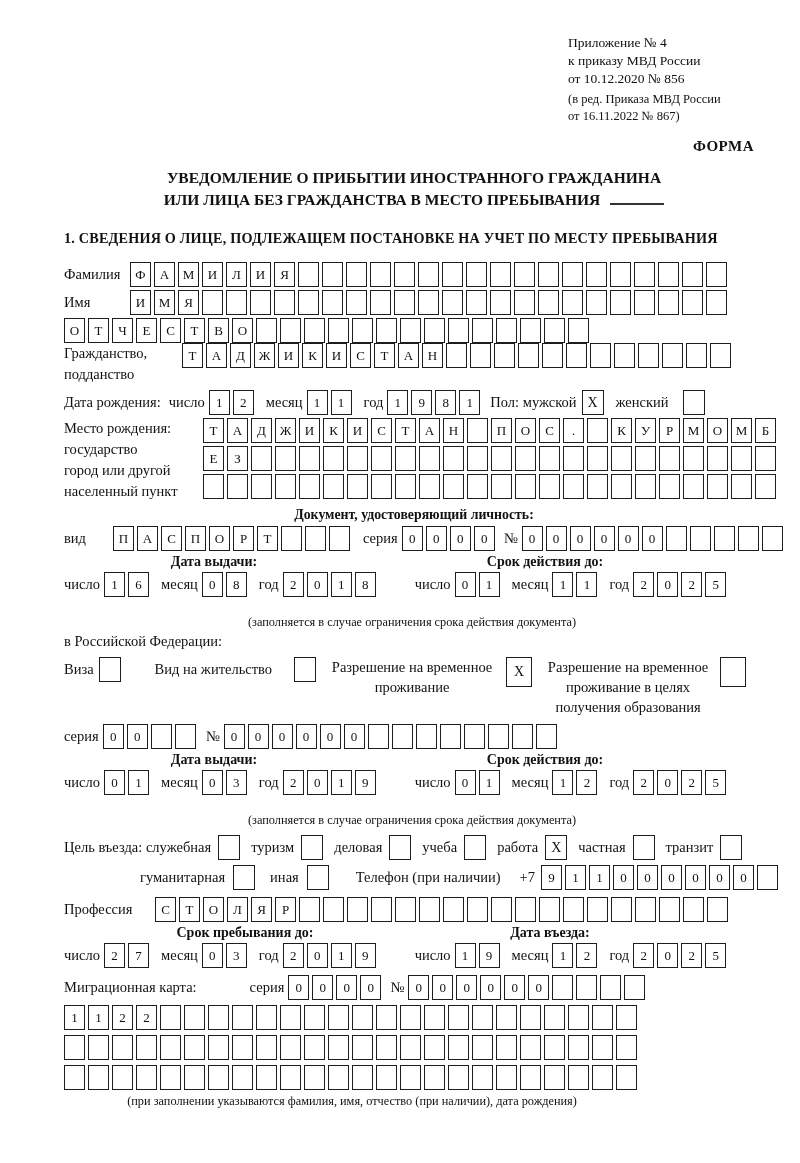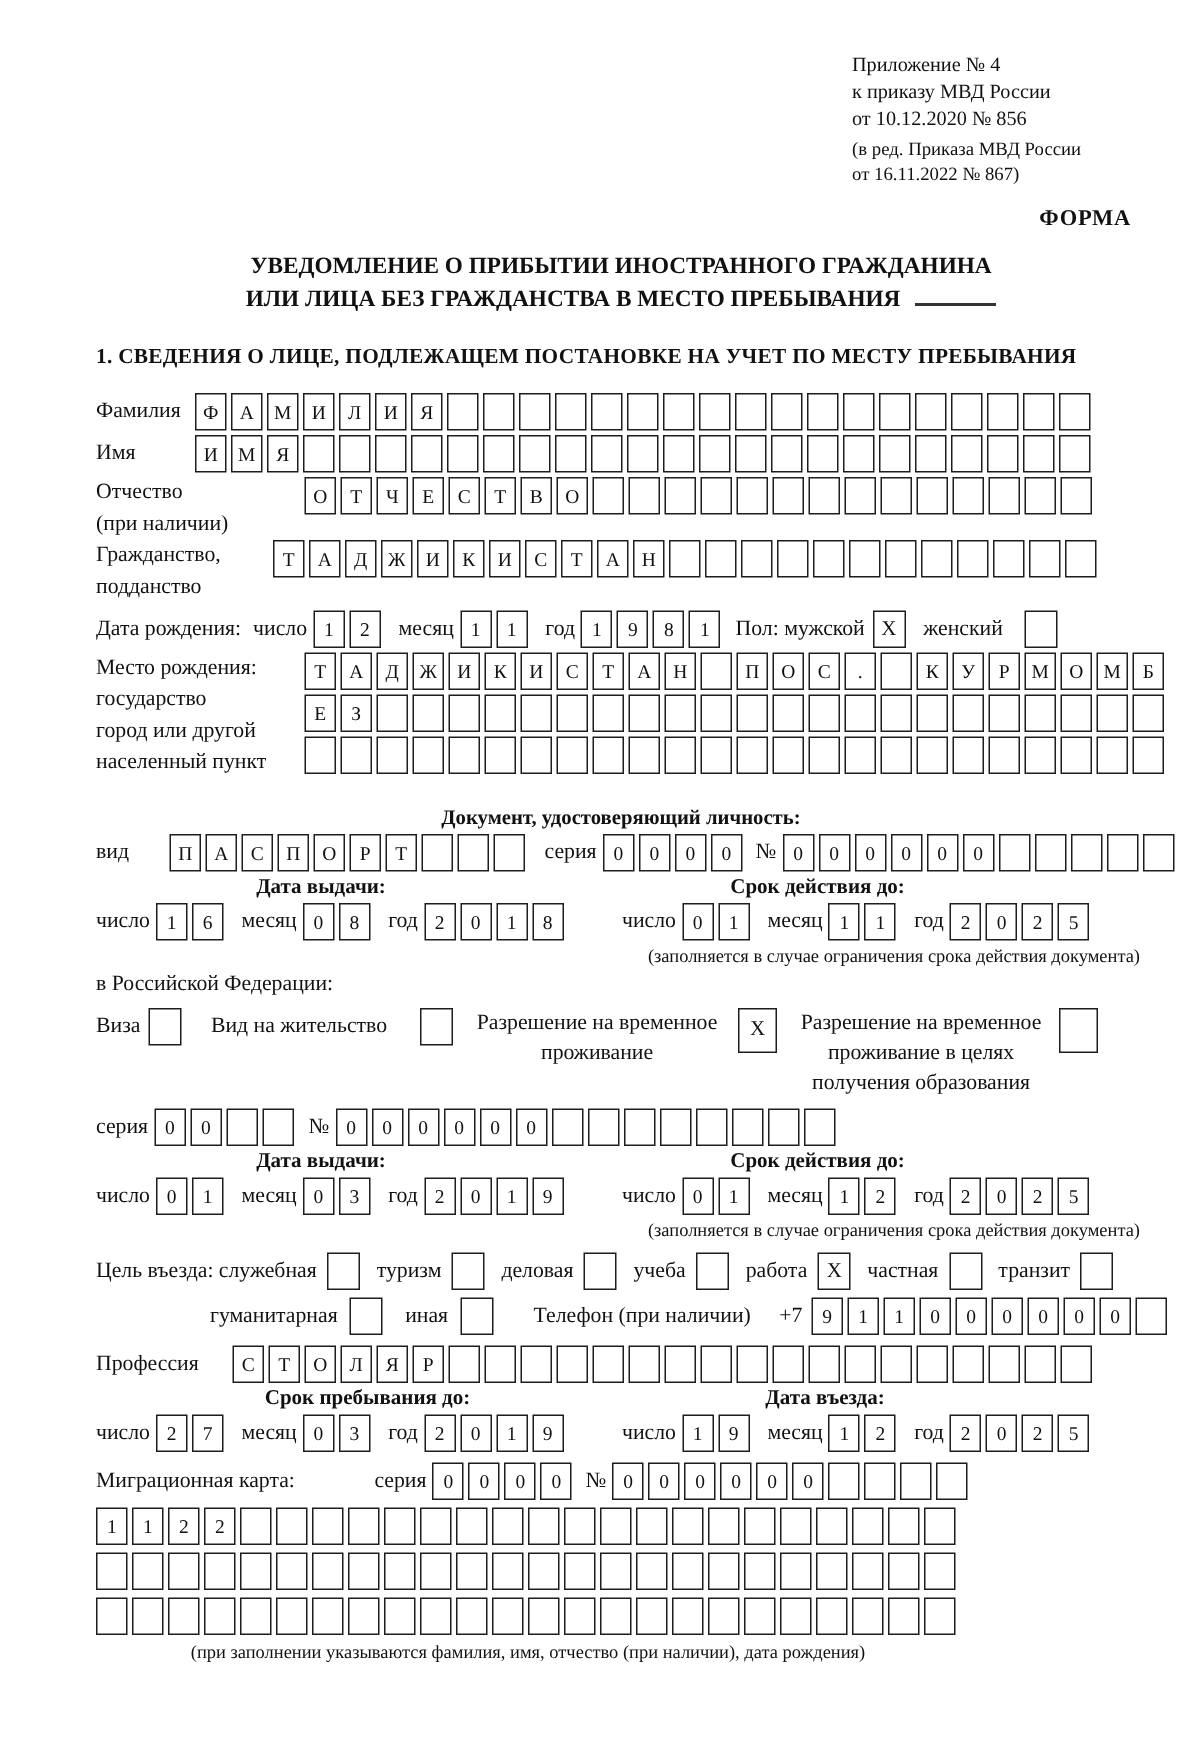--- a/index.html
+++ b/index.html
@@ -40,39 +40,39 @@
   
   .caps{display:flex;margin-top:3px;font-weight:bold;}
   .cap{font-size:14px;text-align:center;flex:none;}
   .cap1{width:300px;}
   .cap2{width:310px;margin-left:26px;}
   .date-row{margin-top:2px;}
   .dlbl{font-size:14.5px;flex:none;margin-right:4px;}
   .mlg{margin-left:9px;}
   .grp{display:flex;align-items:center;flex:none;}
   .grp2{margin-left:36px;}
-  .note{font-size:12.3px;text-align:right;margin-top:3px;padding-right:4px;}
+  .note{font-size:12.3px;text-align:center;margin-top:18px;padding-right:4px;}
 
   .intro{font-size:14.5px;line-height:21px;margin-top:7px;}
 
   
   .options-row{display:flex;align-items:flex-start;margin-top:5px;}
   .opt-label{font-size:14.5px;line-height:25px;flex:none;}
   .opt-center{font-size:14.5px;line-height:20px;text-align:center;flex:none;}
   .optml{margin-left:10px;}
 
   .purpose-row{display:flex;align-items:center;margin-top:7px;flex-wrap:nowrap;}
   .purpose-row .lbl{margin-right:7px;}
   .purpose-row .cb{margin-right:11px;}
 
   .phone-row{display:flex;align-items:center;margin-top:5px;}
 
   .rep-note{font-size:12.3px;text-align:center;margin-top:4px;}
 
-  .center-bold{font-weight:bold;font-size:13.8px;text-align:center;margin-top:18px;}
+  .center-bold{font-weight:bold;font-size:13.8px;text-align:center;margin-top:5px;}
 </style>
 </head>
 <body>
 
 <div class="page">
 
   <div class="corner">
     <div class="corner-line">Приложение № 4</div>
     <div class="corner-line">к приказу МВД России</div>
     <div class="corner-line">от 10.12.2020 № 856</div>
@@ -147,24 +147,20 @@
         <span class="cell"></span>
         <span class="cell"></span>
         <span class="cell"></span>
         <span class="cell"></span>
         <span class="cell"></span>
         <span class="cell"></span>
       </span>
   </div>
 
   <div class="rowt mt3">
-    <div class="lblcol w139">
-      <div>Отчество</div>
-      <div>(при наличии)</div>
-    </div>
     <span class="cells">
         <span class="cell">О</span>
         <span class="cell">Т</span>
         <span class="cell">Ч</span>
         <span class="cell">Е</span>
         <span class="cell">С</span>
         <span class="cell">Т</span>
         <span class="cell">В</span>
         <span class="cell">О</span>
         <span class="cell"></span>
@@ -413,21 +409,21 @@
         </span>
     </span>
   </div>
   <div class="note">(заполняется в случае ограничения срока действия документа)</div>
 
   <div class="intro" style="margin-top:1px;">в Российской Федерации:</div>
 
   <div class="options-row">
     <span class="opt-label">Виза</span>
     <span class="cb" style="margin-left:5px;"></span>
-    <span class="opt-label" style="margin-left:20px;">Вид на жительство</span>
+    <span class="opt-label" style="margin-left:34px;">Вид на жительство</span>
     <span class="cb" style="margin-left:22px;"></span>
     <span class="opt-center optml" style="width:172px;">Разрешение на временное проживание</span>
     <span class="cb cb-tall" style="margin-left:8px;">X</span>
     <span class="opt-center optml" style="width:172px;">Разрешение на временное проживание в целях получения образования</span>
     <span class="cb cb-tall" style="margin-left:6px;"></span>
   </div>
 
   <div class="row mt7">
     <span class="dlbl">серия</span>
     <span class="cells">

